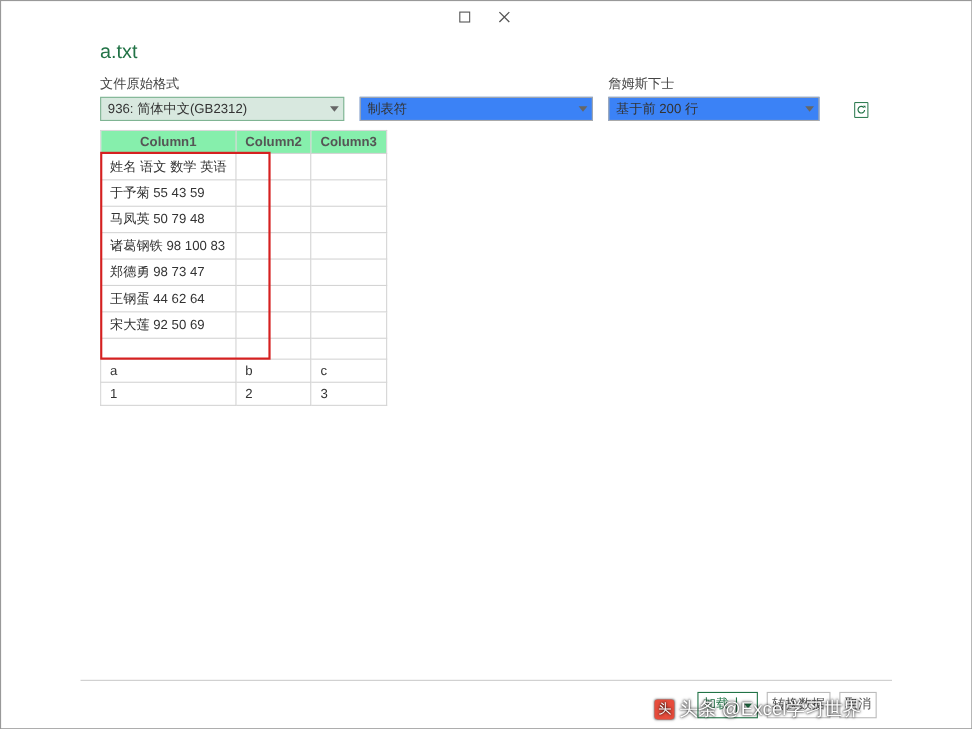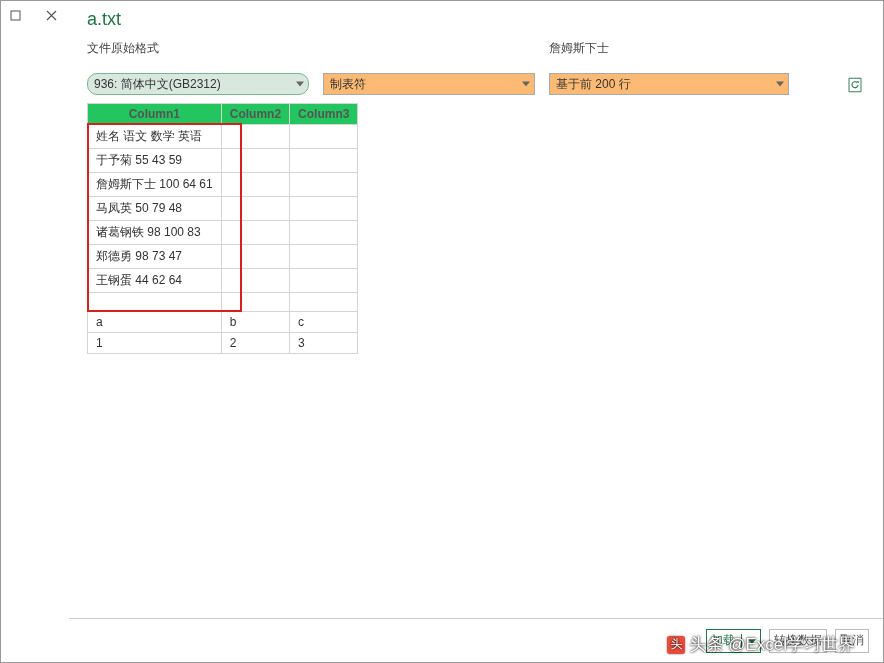--- a/index.html
+++ b/index.html
@@ -10,20 +10,22 @@
       width: 884px;
       height: 663px;
       overflow: hidden;
     }
     .window {
       width: 100%;
       height: 100%;
       border: 1px solid #999;
       background: #fff;
       display: flex;
+      flex-direction: column;
+      align-items: center;
     }
     .title-bar {
       height: 28px;
       display: flex;
       justify-content: flex-end;
       align-items: center;
       padding-right: 4px;
       gap: 8px;
     }
     .title-bar .win-btn {
@@ -48,68 +50,68 @@
       font-size: 18px;
       font-weight: normal;
       margin-bottom: 10px;
     }
     .controls-row {
       display: flex;
       gap: 14px;
       align-items: flex-end;
       margin-bottom: 8px;
     }
-    .control-group { display: flex; flex-direction: column; gap: 16px; }
+    .control-group { display: flex; flex-direction: column; gap: 3px; }
     .control-label { color: #444; font-size: 12px; }
     .dropdown {
       height: 22px;
       border: 1px solid #aaa;
       display: flex;
       align-items: center;
       padding: 0 6px;
       font-size: 12px;
       color: #333;
       position: relative;
-      background: #fdba74;
-    }
-    .dropdown.active { background: #d8e8df; border-color: #7fb493; border-radius: 10px; }
+      background: #3b82f6;
+    }
+    .dropdown.active { background: #d8e8df; border-color: #7fb493; }
     .dropdown .caret {
       position: absolute;
       right: 4px;
       top: 50%;
       transform: translateY(-50%);
       width: 0; height: 0;
       border-left: 4px solid transparent;
       border-right: 4px solid transparent;
       border-top: 5px solid #666;
     }
     .dd-encoding { width: 222px; }
     .dd-delimiter { width: 212px; }
-    .dd-detect { width: 240px; }
+    .dd-detect { width: 192px; }
     .spacer { flex: 1; }
     .refresh-icon { width: 20px; height: 20px; color: #217346; cursor: pointer; display:flex; align-items:center; justify-content:center;}
     .preview-area {
       flex: 1;
       overflow: auto;
       position: relative;
     }
     .preview-table {
       border-collapse: collapse;
       font-size: 12px;
       color: #333;
     }
     .preview-table th, .preview-table td {
       border: 1px solid #d4d4d4;
       padding: 3px 8px;
       text-align: left;
       height: 19px;
       white-space: nowrap;
     }
     .preview-table th {
-      background: #22c55e;
+      background: #86efac;
       font-weight: bold;
       color: #555;
       text-align: center;
     }
     .preview-table .col1 { width: 120px; }
     .preview-table .col2 { width: 66px; margin-left: 46px; }
     .preview-table .col3 { width: 66px; }
     .highlight-box {
       position: absolute;
       border: 2px solid #d62020;
@@ -226,41 +228,41 @@
                 <td class="col1">姓名 语文 数学 英语</td>
                 <td class="col2"></td>
                 <td class="col3"></td>
               </tr>
               <tr>
                 <td class="col1">于予菊 55 43 59</td>
                 <td class="col2"></td>
                 <td class="col3"></td>
               </tr>
               <tr>
-                <td class="col1">詹姆斯下士 100 64 61</td>
-                <td class="col2"></td>
-                <td class="col3"></td>
-              </tr>
-              <tr>
                 <td class="col1">马凤英 50 79 48</td>
                 <td class="col2"></td>
                 <td class="col3"></td>
               </tr>
               <tr>
                 <td class="col1">诸葛钢铁 98 100 83</td>
                 <td class="col2"></td>
                 <td class="col3"></td>
               </tr>
               <tr>
                 <td class="col1">郑德勇 98 73 47</td>
                 <td class="col2"></td>
                 <td class="col3"></td>
               </tr>
               <tr>
                 <td class="col1">王钢蛋 44 62 64</td>
+                <td class="col2"></td>
+                <td class="col3"></td>
+              </tr>
+              <tr>
+                <td class="col1">宋大莲 92 50 69</td>
                 <td class="col2"></td>
                 <td class="col3"></td>
               </tr>
               <tr>
                 <td class="col1"></td>
                 <td class="col2"></td>
                 <td class="col3"></td>
               </tr>
               <tr>
                 <td class="col1">a</td>

